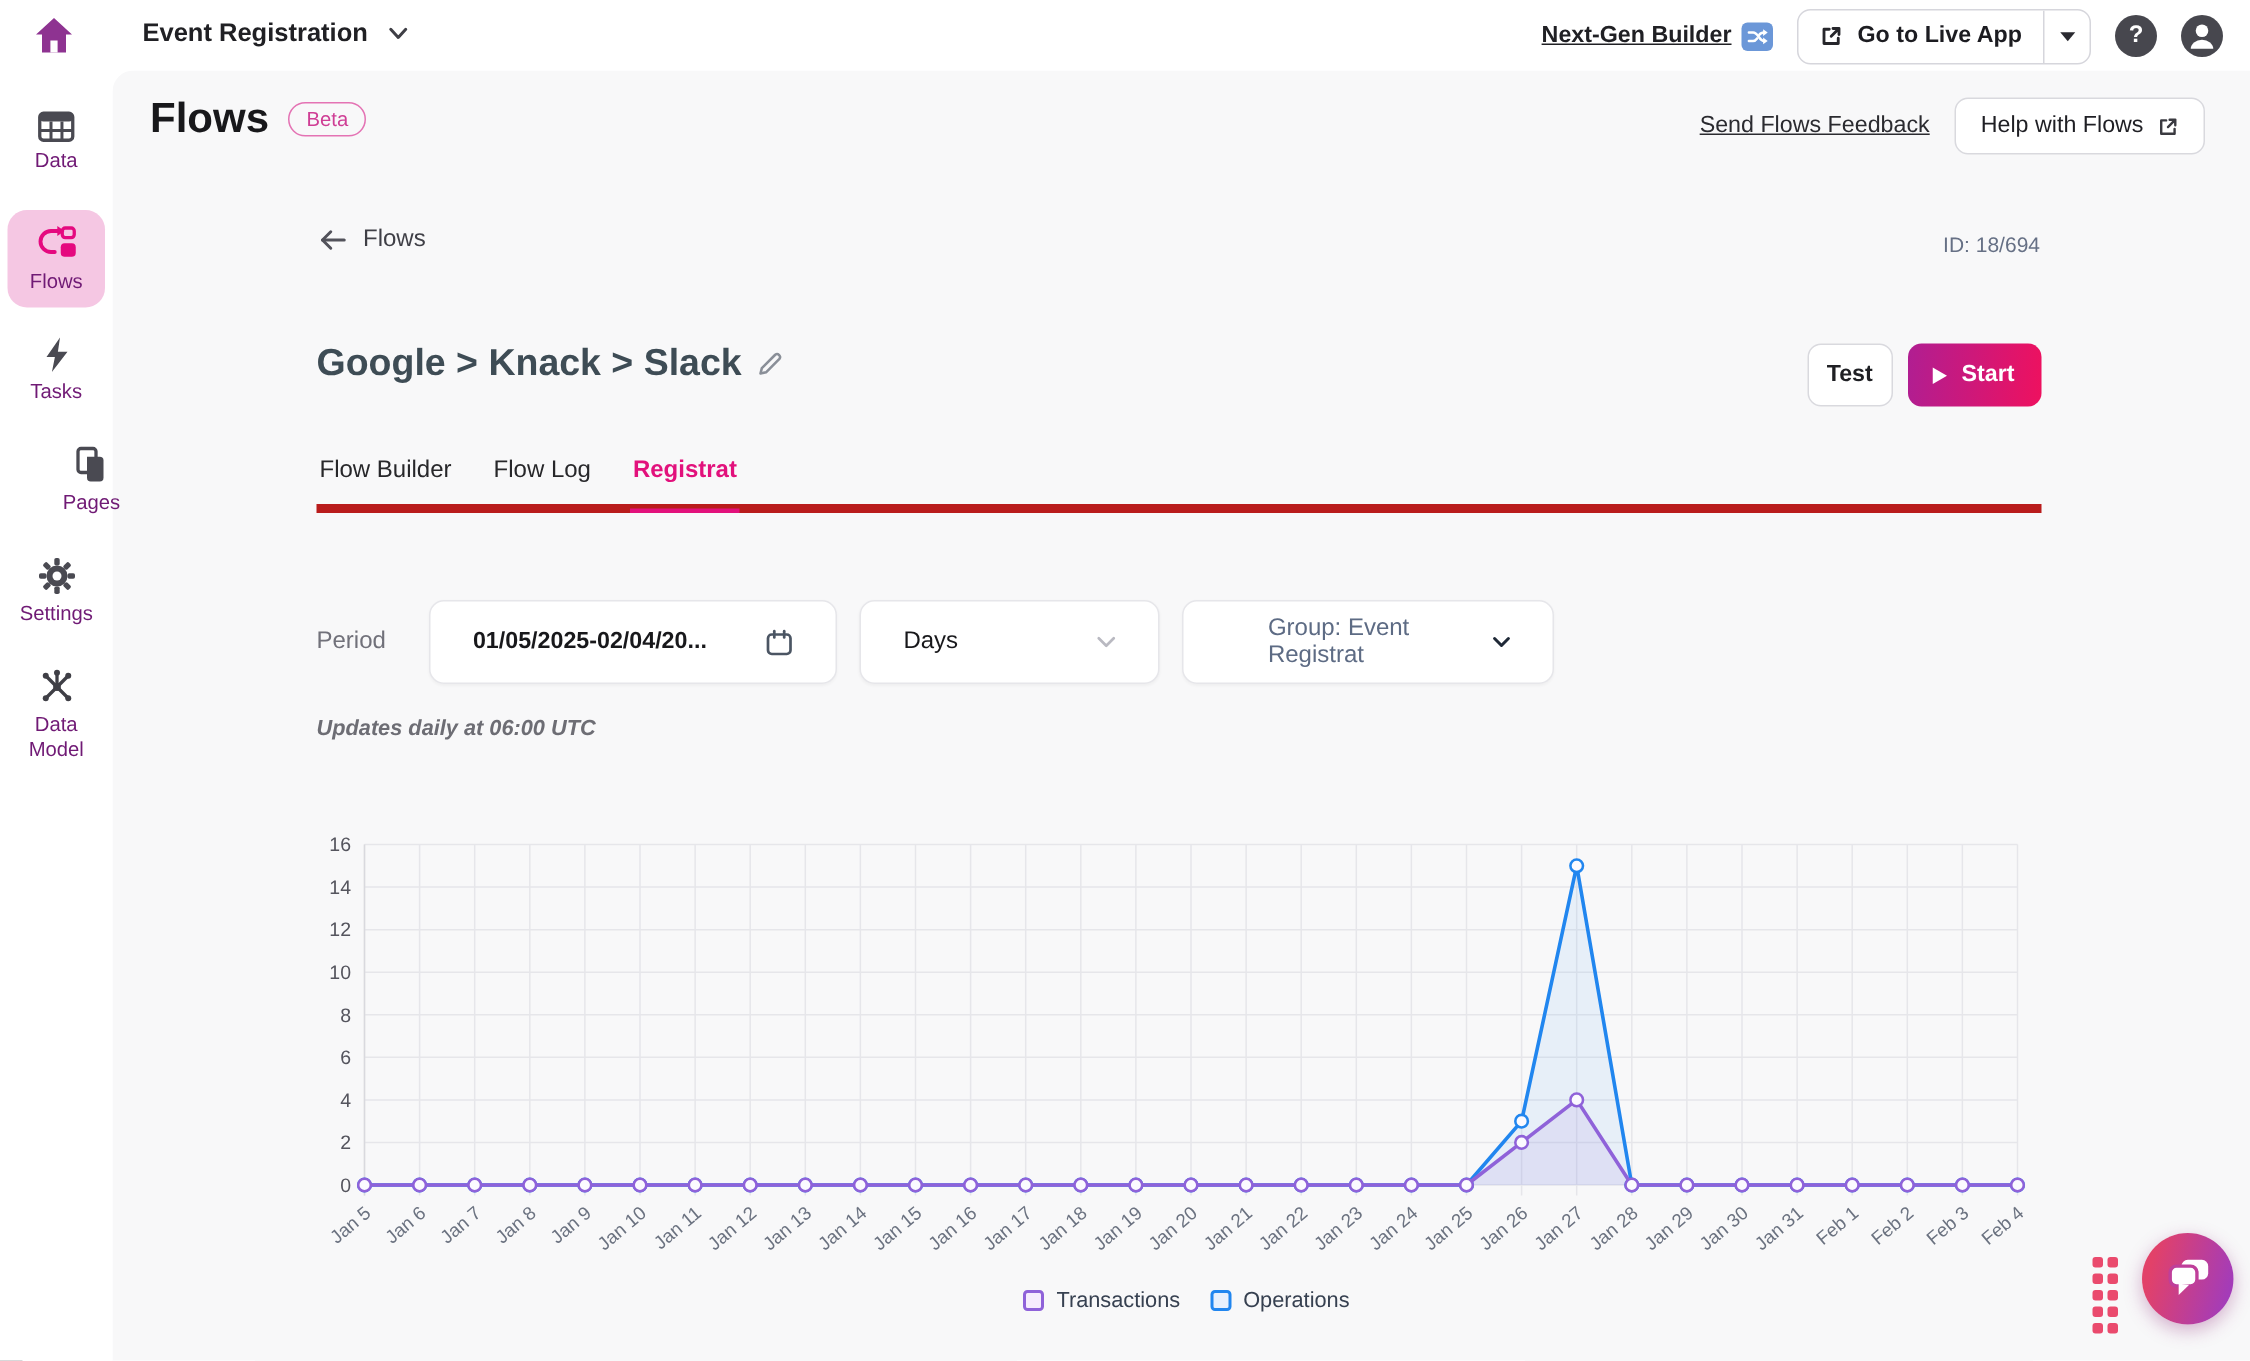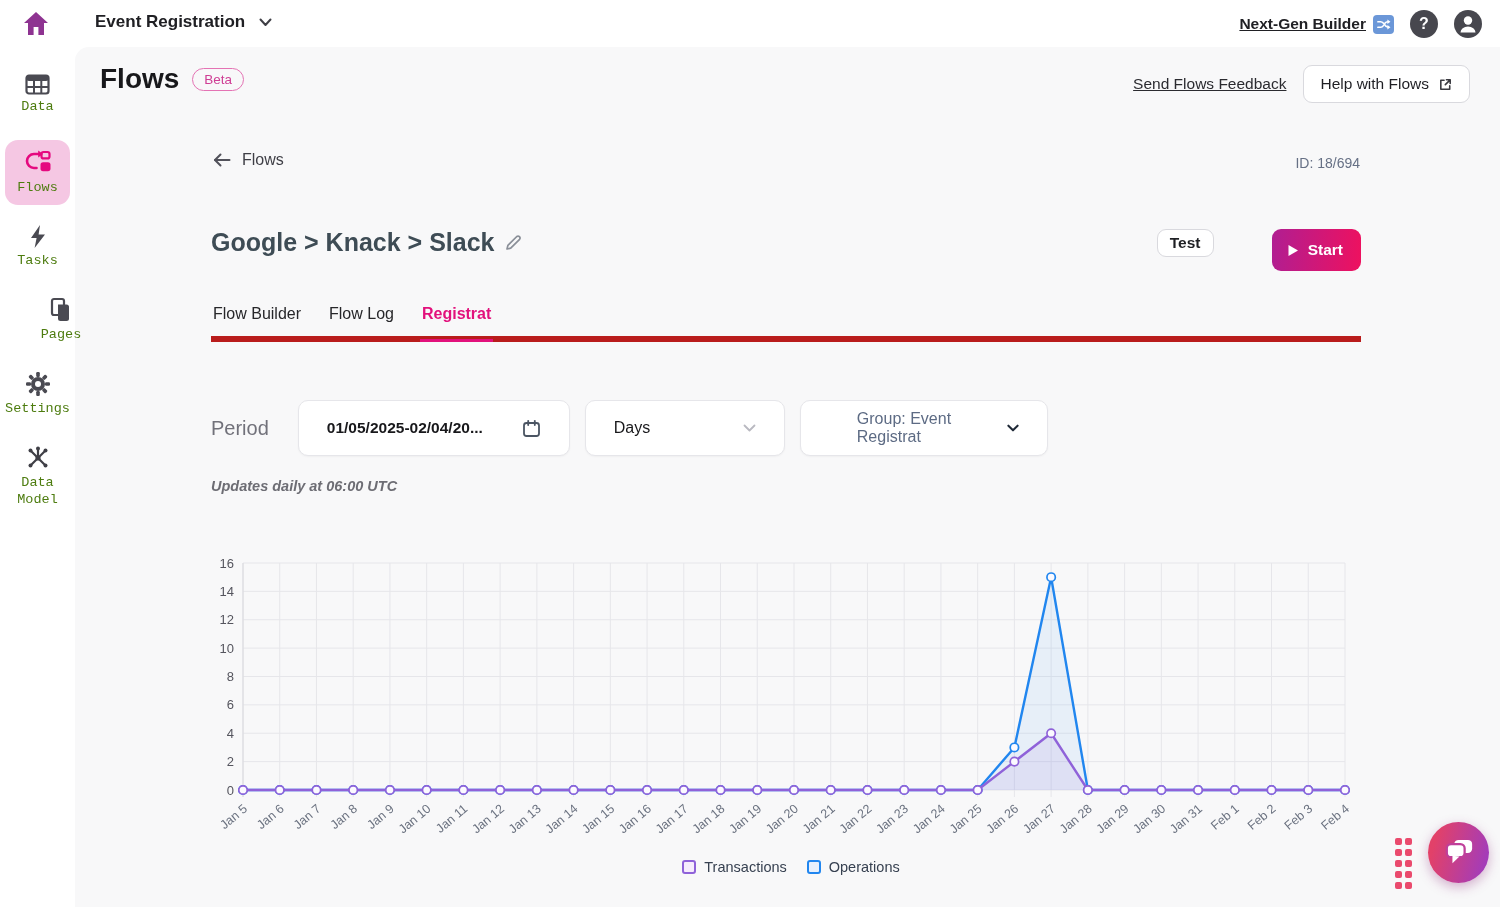--- a/index.html
+++ b/index.html
@@ -17,52 +17,52 @@
   .shuffle-chip { width:21px; height:19px; border-radius:4px; background:#6b97d8; display:flex; align-items:center; justify-content:center; }
   .live-btn { display:flex; align-items:stretch; height:37px; border:1px solid #d6d6dc; border-radius:9px; background:#fff; overflow:hidden; }
   .live-main { display:flex; align-items:center; gap:9px; padding:0 14px; font-size:15.5px; font-weight:700; color:#1c1c21; cursor:pointer; }
   .live-caret { width:31px; display:flex; align-items:center; justify-content:center; border-left:1px solid #d6d6dc; cursor:pointer; }
   .round-icon { width:28px; height:28px; border-radius:50%; background:#47474e; display:flex; align-items:center; justify-content:center; cursor:pointer; }
   .round-icon .q { color:#fff; font-size:16px; font-weight:700; }
 
   
   #sidebar { position:absolute; left:0; top:47px; width:75px; bottom:0; background:#fff; z-index:4; }
   .side-item { width:75px; display:flex; flex-direction:column; align-items:center; gap:4px; cursor:pointer; position:absolute; }
-  .side-item .lbl { font-size:13.5px; color:#4d7c0f; text-align:center; line-height:1.25;font-family:Liberation Mono, monospace; }
+  .side-item .lbl { font-size:13.5px; color:#701a75; text-align:center; line-height:1.25; }
   .side-active { position:absolute; left:5px; right:5px; border-radius:13px; background:#f5c7e3; }
 
   
   #content { position:absolute; left:75px; top:47px; right:0; bottom:0; background:#f8f8f9; border-top-left-radius:14px; }
 
   #flows-header { position:absolute; left:25px; top:16px; display:flex; align-items:center; gap:13px; }
   #flows-header h1 { font-size:28px; font-weight:700; color:#18181b; }
   .beta-pill { border:1.5px solid #e473b4; color:#cf3e95; font-size:13.5px; padding:3px 11px; border-radius:999px; background:transparent; }
   #header-right { position:absolute; right:30px; top:18px; display:flex; align-items:center; gap:17px; }
   .feedback-link { font-size:15.5px; font-weight:500; color:#2b2b30; text-decoration:underline; cursor:pointer; }
   .help-btn { height:38px; display:flex; align-items:center; gap:9px; padding:0 16px; background:#fff;
     border:1px solid #d9d9de; border-radius:9px; font-size:15.5px; font-weight:500; color:#1f1f24; cursor:pointer; }
 
   #breadcrumb { position:absolute; left:137px; top:104px; display:flex; align-items:center; gap:11px; cursor:pointer; }
   #breadcrumb span { font-size:16px; color:#3f3f46; }
   #flow-id { position:absolute; right:140px; top:108px; font-size:14px; color:#667085; }
 
   #title-row { position:absolute; left:136px; top:181px; display:flex; align-items:center; gap:10px; }
   #title-row h2 { font-size:25px; font-weight:700; color:#3e4c55; }
   #action-row { position:absolute; right:139px; top:182px; display:flex; gap:10px; }
-  .test-btn { width:57px; height:28px; background:#fff; border:1px solid #d9d9de; border-radius:9px;
+  .test-btn { width:57px; height:42px; background:#fff; border:1px solid #d9d9de; border-radius:9px;
     font-size:15.5px; font-weight:700; color:#1f2024; cursor:pointer; }
   .start-btn { height:42px; padding:0 18px 0 15px; display:flex; align-items:center; gap:9px; border:none; border-radius:9px;
-    background:linear-gradient(95deg,#b01e92 0%,#ee115f 100%); color:#fff; font-size:15.5px; font-weight:700; cursor:pointer;margin-left:48px; }
+    background:linear-gradient(95deg,#b01e92 0%,#ee115f 100%); color:#fff; font-size:15.5px; font-weight:700; cursor:pointer; }
 
   #tabs-row { position:absolute; left:136px; right:139px; top:258px; height:37px; border-bottom:6px solid #b91c1c; display:flex; gap:24px; }
   .tab { height:37px; padding:0 2px; font-size:16px; color:#27272a; cursor:pointer; border-bottom:3px solid transparent; }
   .tab.active { color:#e2117c; font-weight:700; border-bottom-color:#e2117c; }
 
   #filters { position:absolute; left:136px; top:353px; display:flex; align-items:center; gap:15px; }
-  .period-lbl { font-size:20px; color:#71717a; margin-right:14px; }
+  .period-lbl { font-size:16px; color:#71717a; margin-right:14px; }
   .filter-box { height:56px; background:#fff; border:1px solid #e6e6ea; border-radius:10px;
     display:flex; align-items:center; justify-content:space-between; padding:0 28px; cursor:pointer;
     box-shadow:0 1px 2px rgba(16,16,20,.04); }
   .date-box { width:272px; } .days-box { width:200px; } .group-box { width:248px; }
   .date-box .val { font-size:15.5px; font-weight:600; color:#18181b; }
   .days-box .val { font-size:16px; color:#18181b; }
   .group-box .val { font-size:16px; font-weight:500; color:#5d6b84;margin-left:28px; }
 
   #update-note { position:absolute; left:136px; top:431px; font-size:14.5px; font-style:italic; font-weight:700; color:#6d6d74; }
 
@@ -99,20 +99,34 @@
     <div class="nextgen">
       <span>Next-Gen Builder</span>
       <span class="shuffle-chip">
         <svg width="15" height="13" viewBox="0 0 16 14">
           <path d="M2 4 h3 c4 0 4 6 8 6" fill="none" stroke="#fff" stroke-width="1.8" stroke-linecap="round"></path>
           <path d="M2 10 h3 c1.4 0 2.2-.8 2.9-1.8 M9.5 5.6 C10.2 4.6 11.2 4 13 4" fill="none" stroke="#fff" stroke-width="1.8" stroke-linecap="round"></path>
           <polygon points="12.2,1.6 15.5,4 12.2,6.4" fill="#fff"></polygon>
           <polygon points="12.2,7.6 15.5,10 12.2,12.4" fill="#fff"></polygon>
         </svg>
       </span>
+    </div>
+    <div class="live-btn">
+      <div class="live-main">
+        <svg width="16" height="16" viewBox="0 0 16 16">
+          <path d="M6.5 3.5 H3 V13 H12.5 V9.5" fill="none" stroke="#26262b" stroke-width="1.9" stroke-linecap="round" stroke-linejoin="round"></path>
+          <path d="M9 3 H13 V7 M13 3 L7.8 8.2" fill="none" stroke="#26262b" stroke-width="1.9" stroke-linecap="round" stroke-linejoin="round"></path>
+        </svg>
+        <span>Go to Live App</span>
+      </div>
+      <div class="live-caret">
+        <svg width="11" height="7" viewBox="0 0 11 7">
+          <polygon points="0.5,0.5 10.5,0.5 5.5,6.5" fill="#2a2a30"></polygon>
+        </svg>
+      </div>
     </div>
     <div class="round-icon">
         <span class="q">?</span>
       </div>
     <div class="round-icon">
       <svg width="28" height="28" viewBox="0 0 28 28">
         <circle cx="14" cy="10.5" r="4.2" fill="#fff"></circle>
         <path d="M6.5 22.5 a7.5 6 0 0 1 15 0 Z" fill="#fff"></path>
       </svg>
     </div>

